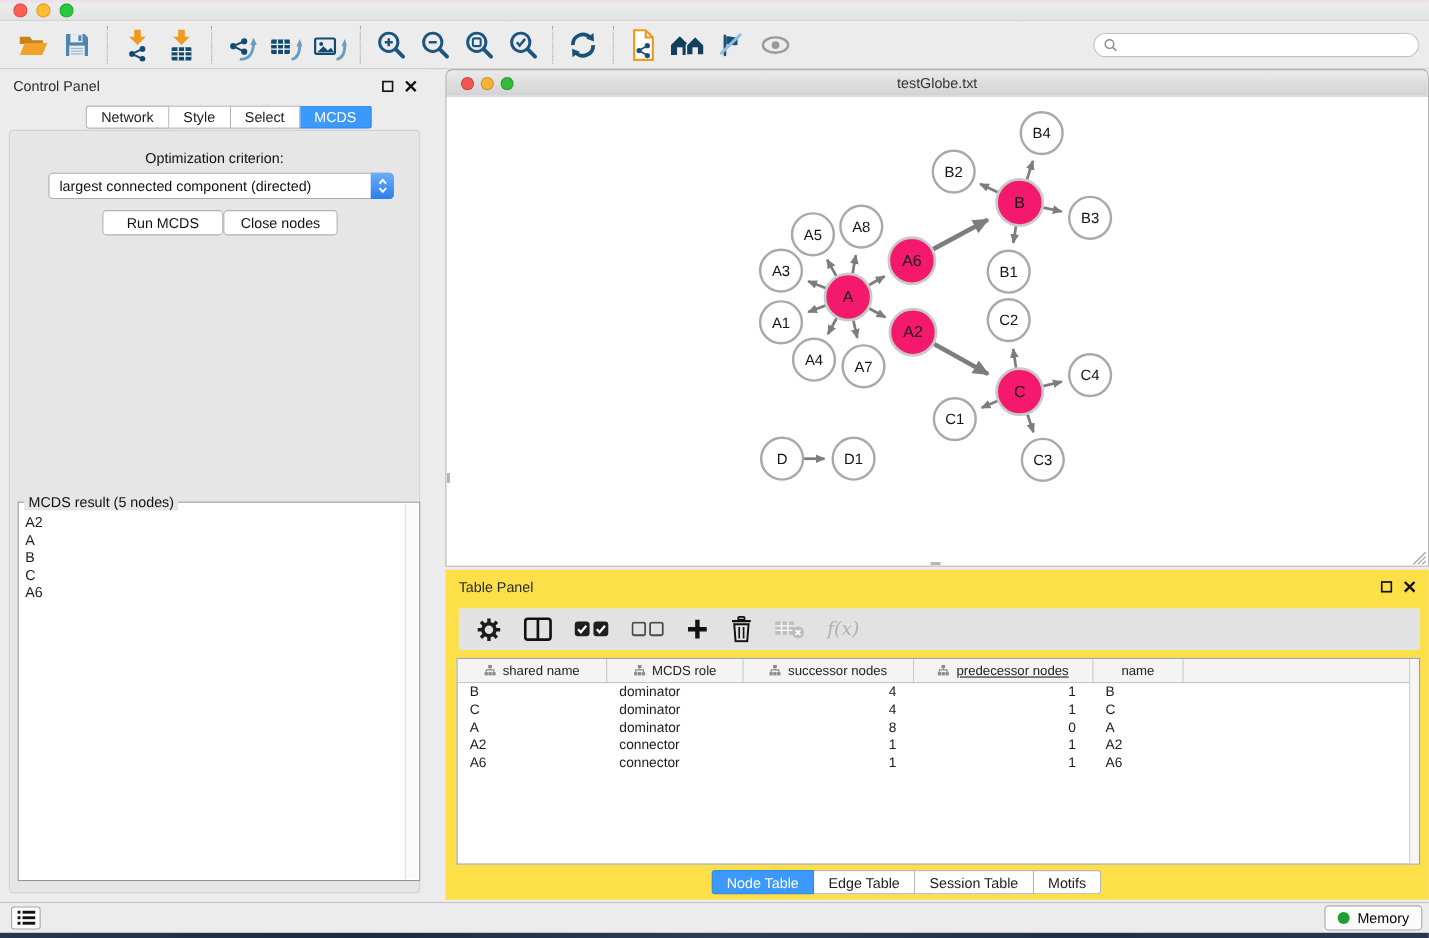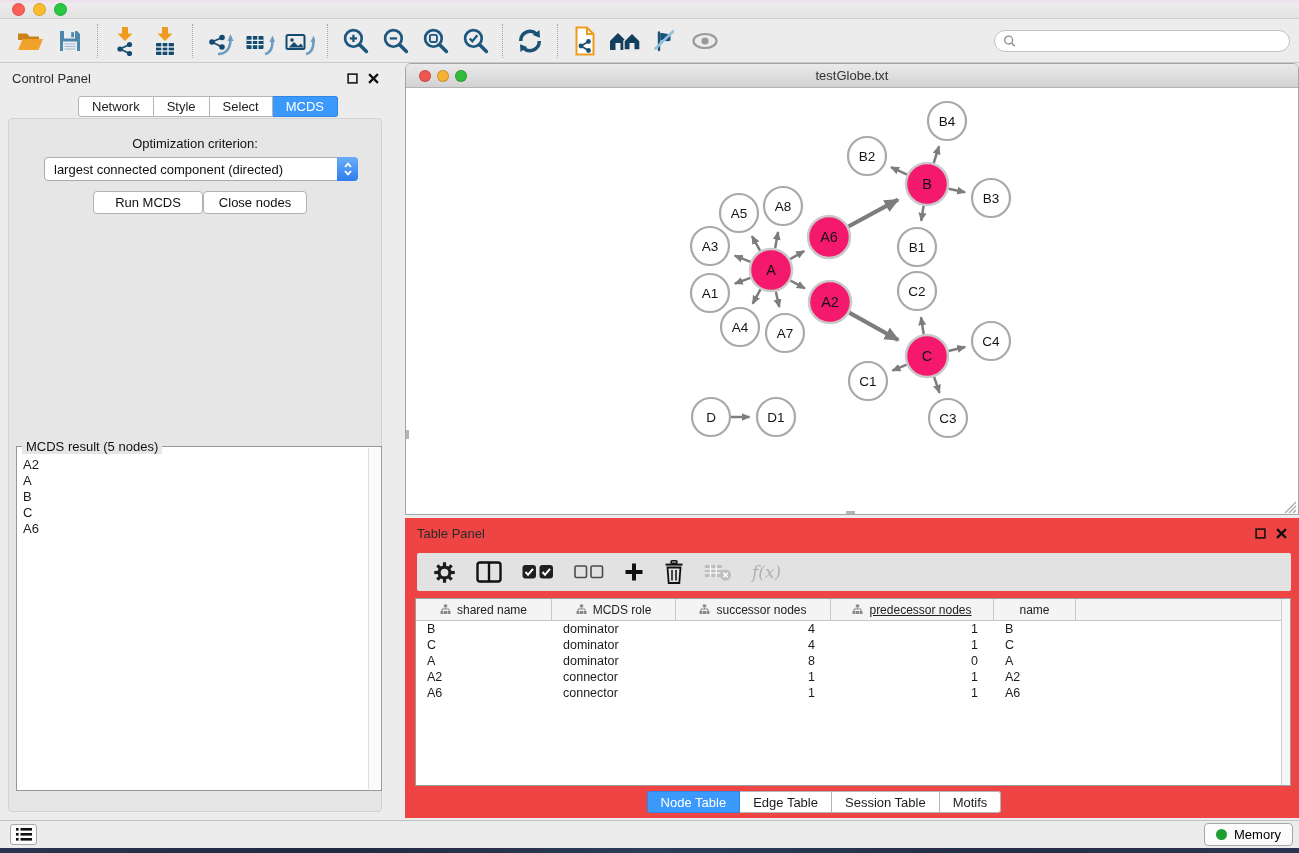--- a/index.html
+++ b/index.html
@@ -43,38 +43,38 @@
   .opt-label { position:absolute; top:17px; width:100%; text-align:center; font-size:13px; color:#111; }
   .dropdown { position:absolute; left:35px; top:38px; width:314px; height:24px; background:#fff;
     border:1px solid #ababab; border-radius:4px; display:flex; align-items:center; cursor:pointer; }
   .dropdown .dd-text { padding-left:9px; font-size:13px; color:#111; flex:1; white-space:nowrap; overflow:hidden; }
   .dd-step { width:21px; height:24px; margin:-1px -1px -1px 0; border-radius:0 4px 4px 0;
     background:linear-gradient(180deg,#6aaef8 0%, #2e7df0 100%); display:flex; align-items:center; justify-content:center; }
   .btn { position:absolute; top:72px; height:23px; background:#fff; border:1px solid #b2b2b2; border-radius:4px;
     font-size:13px; font-family:"Liberation Sans",sans-serif; color:#111; cursor:pointer; }
   .btn.run { left:84px; width:110px; }
   .btn.closep { left:194px; width:104px; }
-  .result-box { position:absolute; left:7px; top:327px; width:366px; height:345px; border:1px solid #979797; background:#fff; }
+  .result-box { position:absolute; left:7px; top:337px; width:366px; height:345px; border:1px solid #979797; background:#fff; }
   .result-legend { position:absolute; top:-8px; left:5px; background:#e6e6e6; padding:0 4px; font-size:13px; color:#111; }
   .result-list { position:absolute; left:1px; right:13px; top:10px; bottom:1px; overflow:hidden; }
   .mcds-item { padding:0 5px; height:16px; line-height:16px; font-size:13px; }
   .result-scroll { position:absolute; top:1px; bottom:1px; right:1px; width:12px; background:#fafafa; border-left:1px solid #dedede; }
 
   
   .net-window { position:absolute; left:405px; top:63px; width:894px; height:452px;
     border:1px solid #a5a5a5; border-radius:6px 6px 0 0; background:#fff; }
   .net-titlebar { height:24px; border-radius:5px 5px 0 0; background:linear-gradient(180deg,#eaeaea,#d2d2d2);
     border-bottom:1px solid #b3b3b3; position:relative; display:flex; align-items:center; justify-content:center; }
   .net-traffic { position:absolute; left:13px; top:6px; display:flex; gap:6px; }
   .tl2 { width:12px; height:12px; border-radius:50%; border:1px solid rgba(0,0,0,.18); }
   .net-title { font-size:13px; color:#333; }
   .net-canvas { position:relative; width:892px; height:426px; background:#fff; overflow:hidden; }
 
   
-  .table-panel { position:absolute; left:405px; top:518px; width:894px; height:300px; background:#ef4444; }
+  .table-panel { position:absolute; left:405px; top:518px; width:894px; height:300px; background:#fde047; }
   .tp-toolbar { position:absolute; left:12px; right:8px; top:35px; height:38px; background:#e2e2e2;
     border-radius:2px; display:flex; align-items:center; gap:20px; padding-left:16px; }
   .tpbtn { background:none; border:none; display:flex; align-items:center; cursor:pointer; }
   .fx { font-family:"DejaVu Serif", serif; font-style:italic; font-size:17px; color:#b0b0b0; }
   .grid { position:absolute; left:10px; right:8px; top:80px; height:188px; background:#fff; border:1px solid #9c9c9c; overflow:hidden; }
   .thead { display:flex; height:22px; background:#f4f4f4; border-bottom:1px solid #c6c6c6; }
   .th { display:flex; align-items:center; justify-content:center; gap:6px; font-size:12px; color:#222;
     border-right:1px solid #c9c9c9; height:100%; cursor:pointer; }
   .tbody .tr { display:flex; height:16px; align-items:center; cursor:default; }
   .td { font-size:12.5px; height:16px; line-height:16px; white-space:nowrap; overflow:hidden; }

